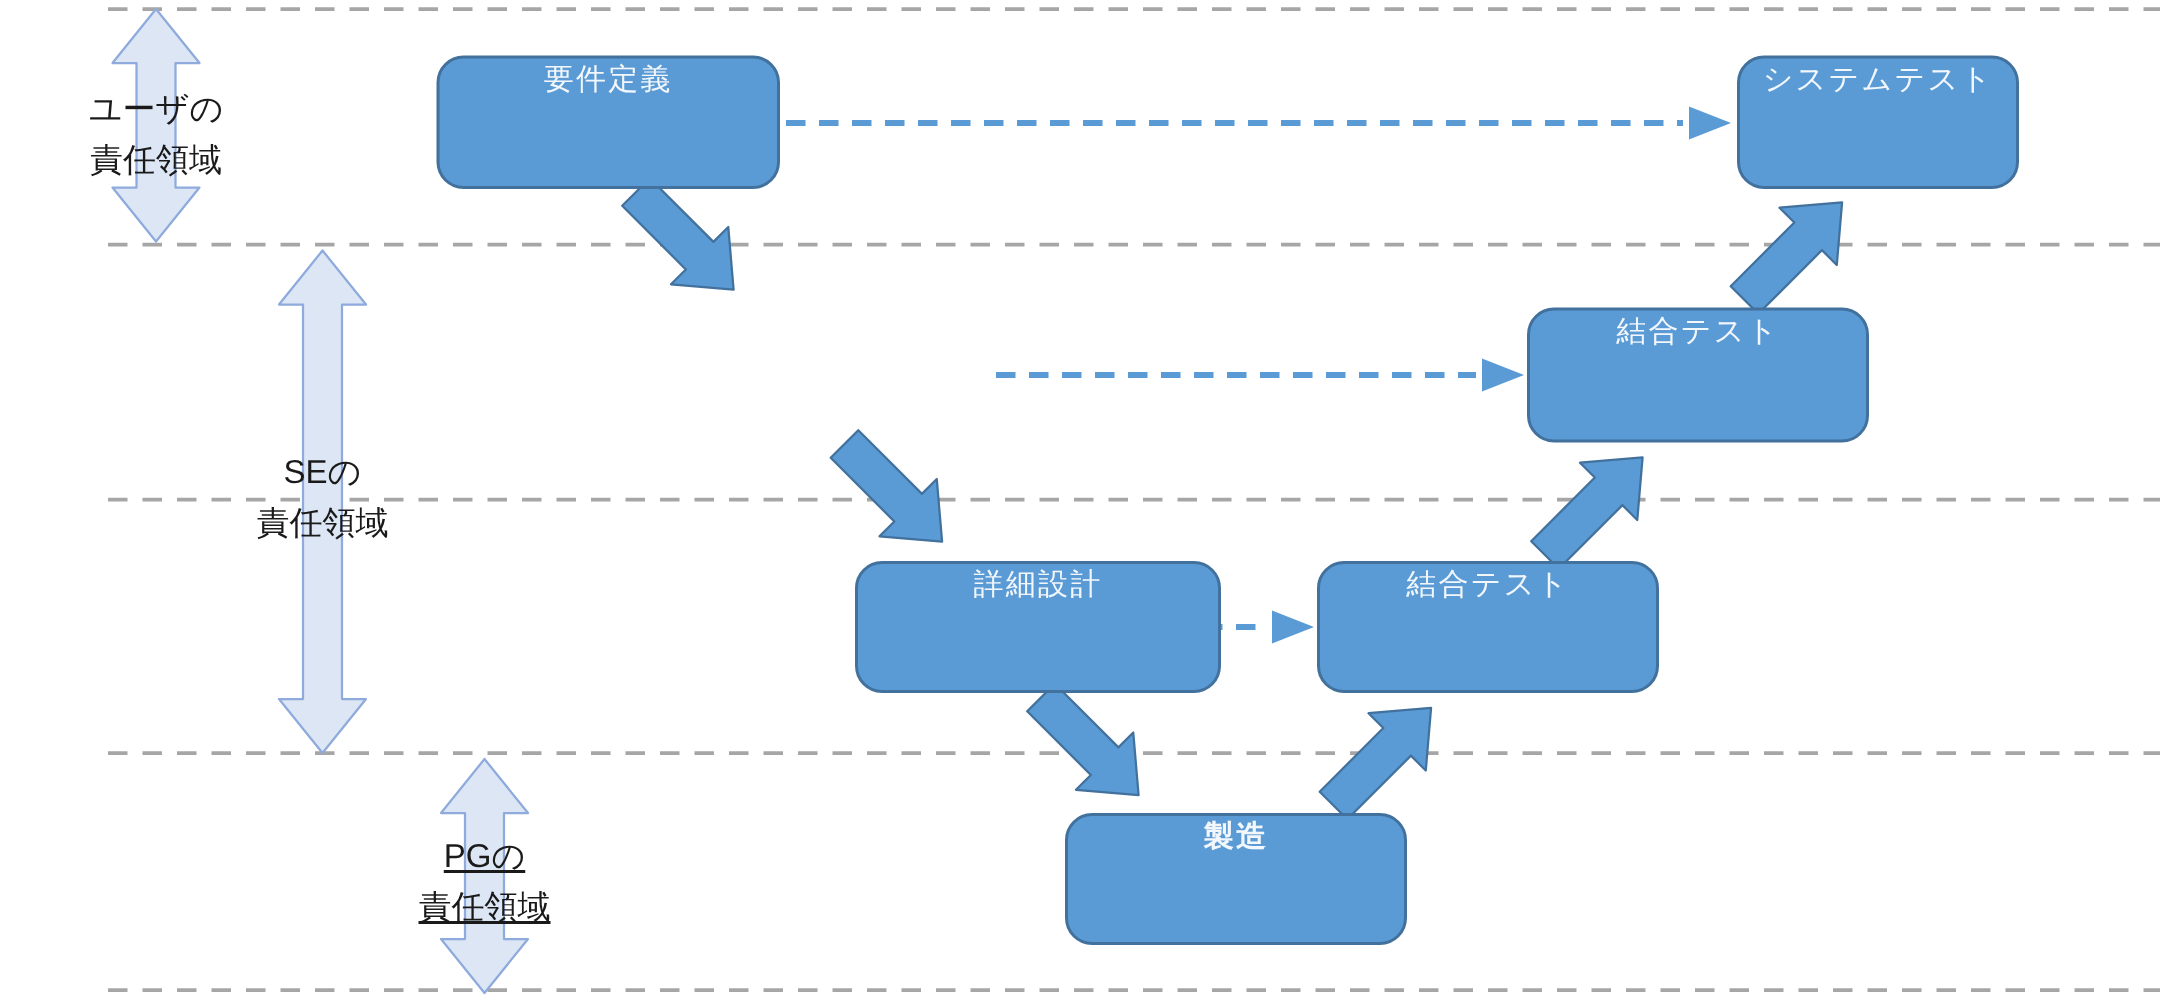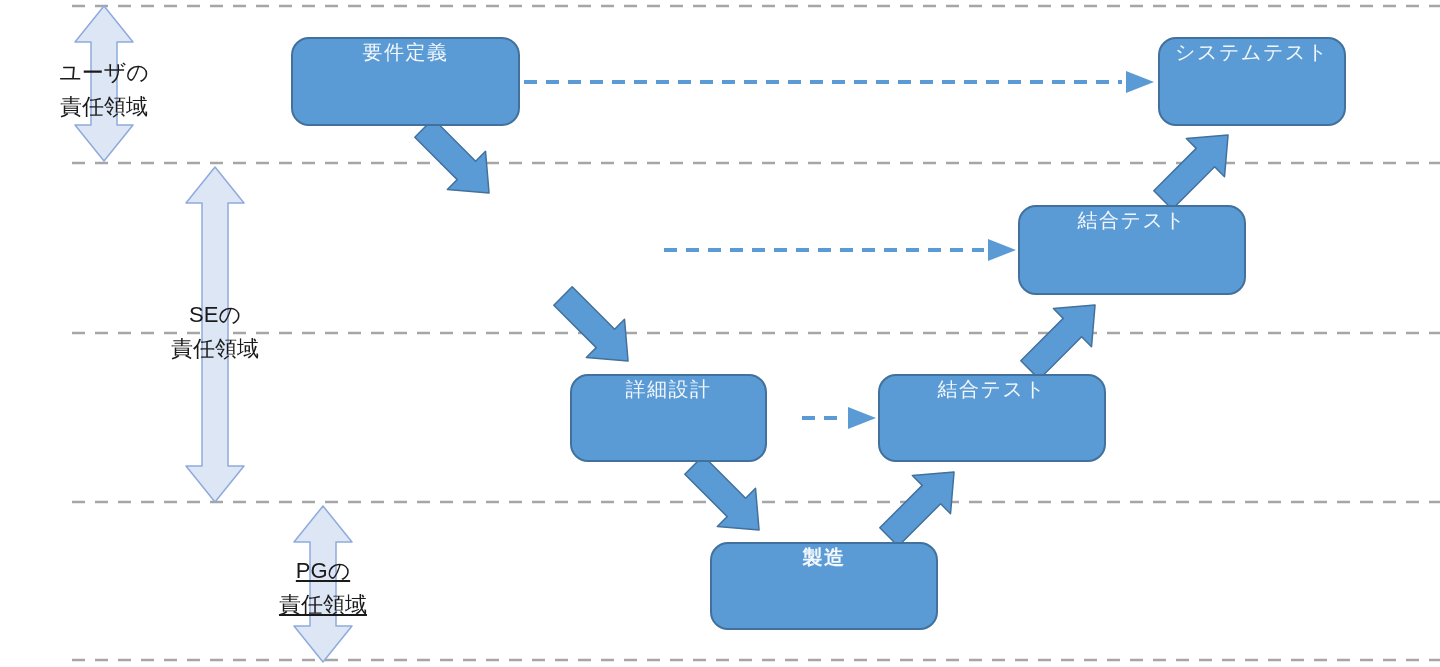--- a/index.html
+++ b/index.html
@@ -84,21 +84,21 @@
     <path class="block-arrow" d="M0,-13 L60,-13 L60,-27 L92,0 L60,27 L60,13 L0,13 Z" transform="translate(694,465) rotate(45)"></path>
 
     <path class="block-arrow" d="M0,-13 L60,-13 L60,-27 L92,0 L60,27 L60,13 L0,13 Z" transform="translate(889,537) rotate(-45)"></path>
     <path class="block-arrow" d="M0,-13 L60,-13 L60,-27 L92,0 L60,27 L60,13 L0,13 Z" transform="translate(1030,370) rotate(-45)"></path>
     <path class="block-arrow" d="M0,-13 L60,-13 L60,-27 L92,0 L60,27 L60,13 L0,13 Z" transform="translate(1163,200) rotate(-45)"></path>
   </svg>
 
   <div class="box" style="left:291px;top:37px;width:229px;height:89px;">
     <span>要件定義</span>
   </div>
-  <div class="box" style="left:570px;top:374px;width:197px;height:88px;">
+  <div class="box" style="left:570px;top:374px;width:244px;height:88px;">
     <span>詳細設計</span>
   </div>
   <div class="box" style="left:710px;top:542px;width:228px;height:88px;font-weight:bold;">
     <span>製造</span>
   </div>
   <div class="box" style="left:878px;top:374px;width:228px;height:88px;">
     <span>結合テスト</span>
   </div>
   <div class="box" style="left:1018px;top:205px;width:228px;height:90px;">
     <span>結合テスト</span>

